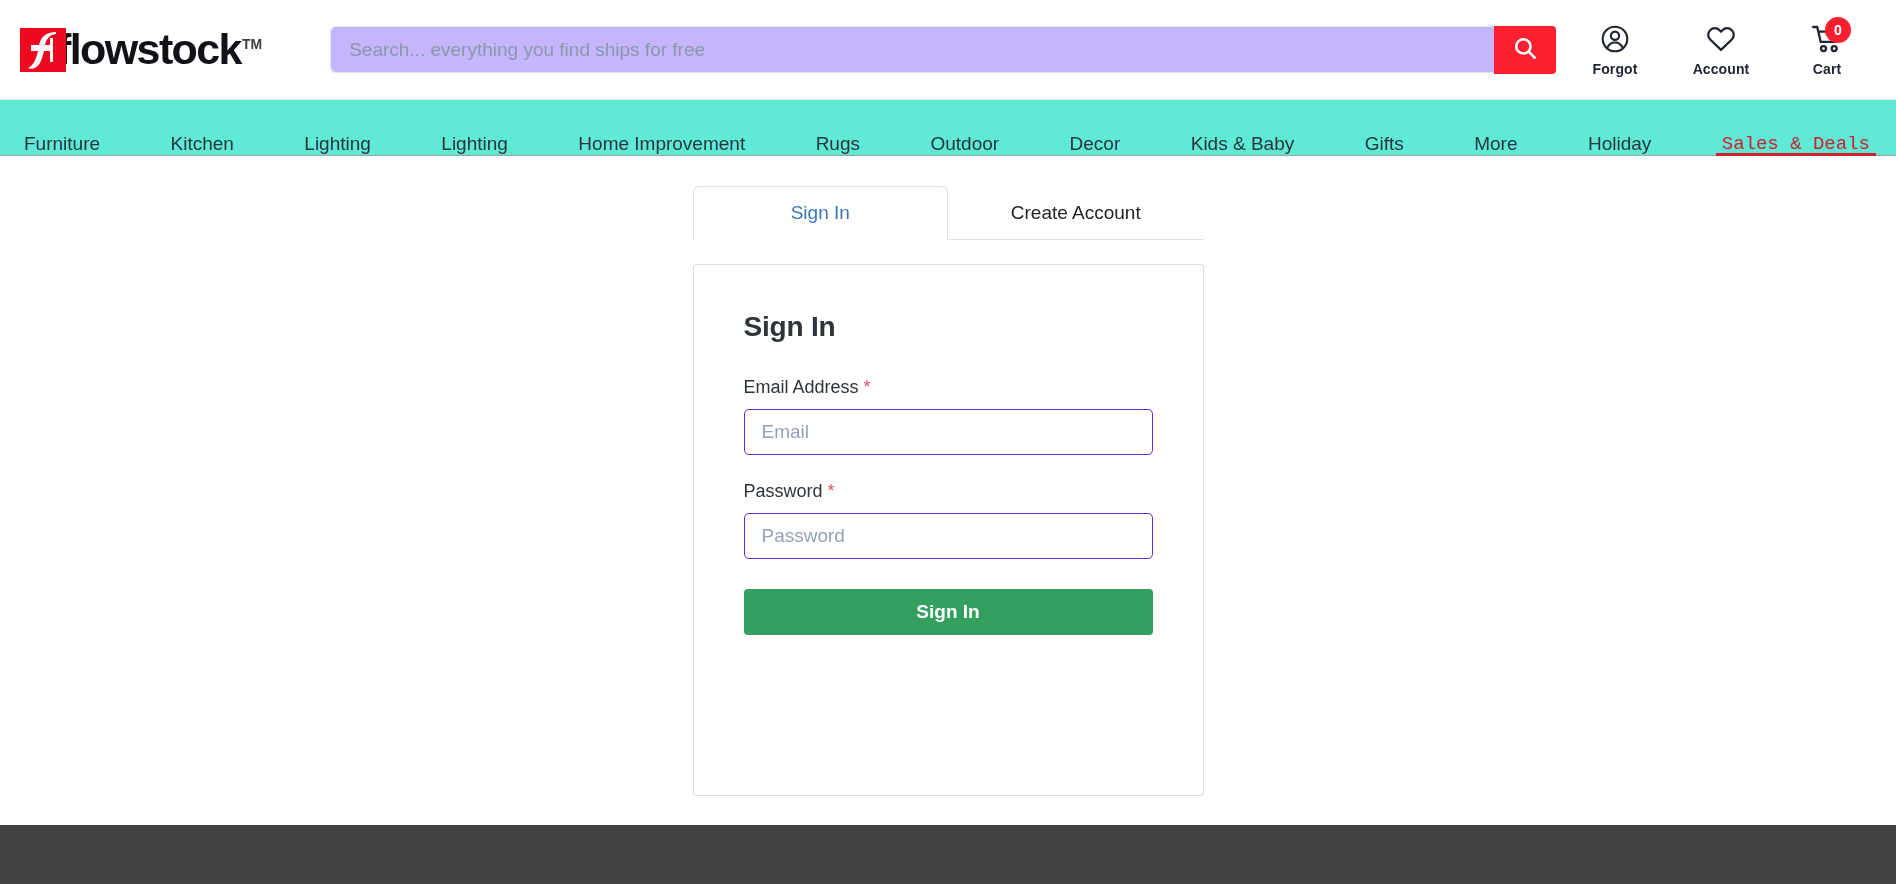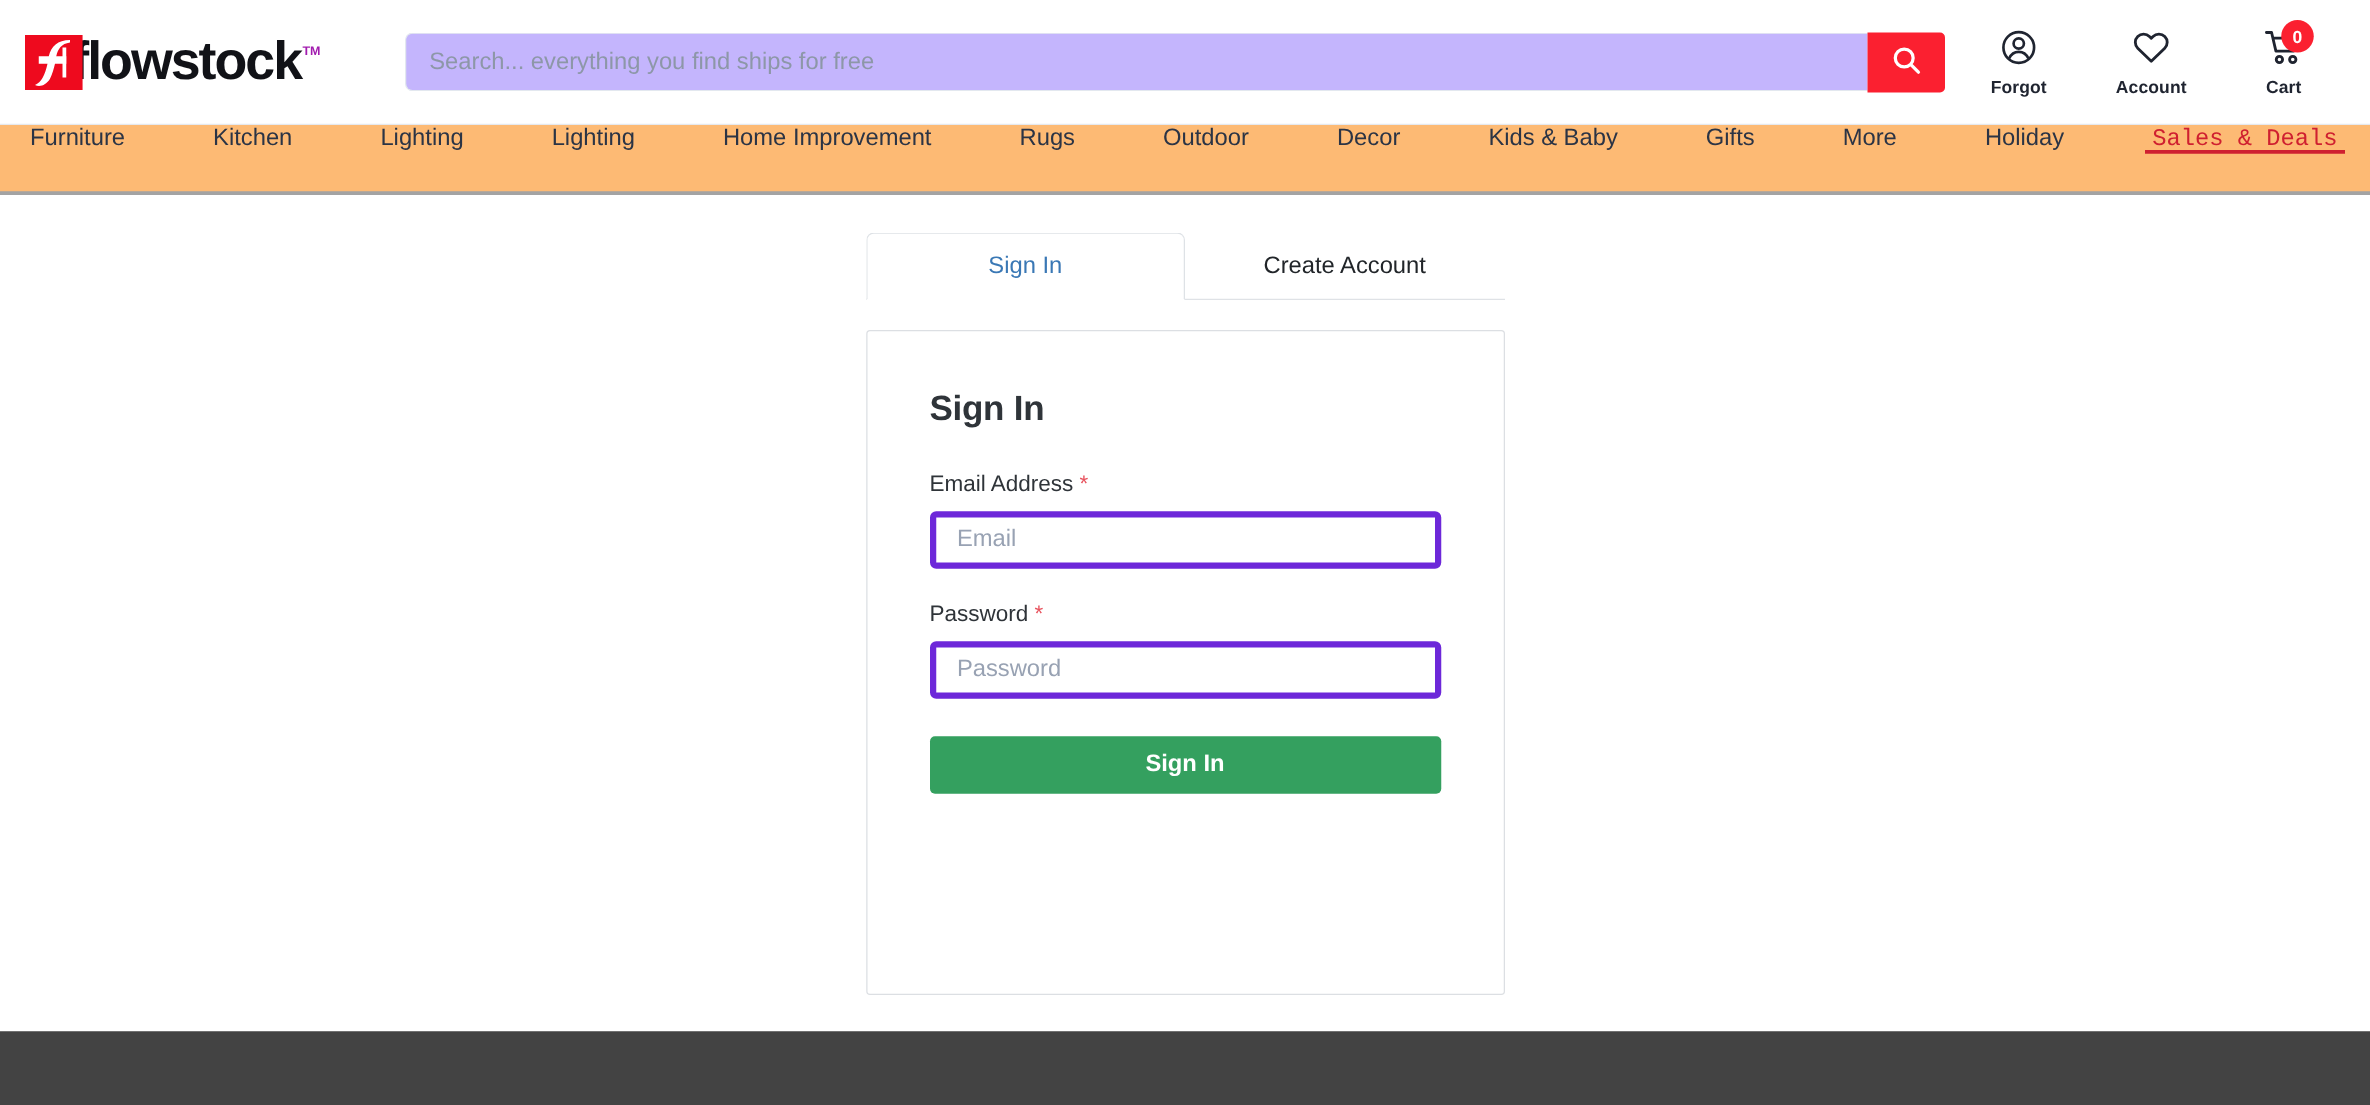--- a/index.html
+++ b/index.html
@@ -41,23 +41,23 @@
   .logo-word {
     font-size: 43px;
     line-height: 1;
     font-weight: 700;
     letter-spacing: -1.6px;
     color: #111217;
     margin-left: -9px;
     font-family: "Liberation Sans", sans-serif;
   }
   .logo-tm {
-    font-size: 10px;
-    font-weight: 700;
-    color: #a21caf;
+    font-size: 14px;
+    font-weight: 700;
+    color: #404040;
     align-self: flex-start;
     margin-top: 8px;
     margin-left: 1px;
   }
 
   .search-wrap {
     flex: 1 1 auto;
     display: flex;
     align-items: center;
     height: 48px;
@@ -129,24 +129,24 @@
     display: flex;
     align-items: center;
     justify-content: center;
     line-height: 1;
   }
 
   
   .nav {
     height: 56px;
     display: flex;
-    align-items: flex-start;
-    border-bottom: 3px solid #a3a3a3;
+    align-items: flex-end;
+    border-bottom: 1px solid #a3a3a3;
     padding: 0 20px 0 18px;
-    background: #fdba74;
+    background: #5eead4;
     justify-content: space-between;
   }
   .nav-item {
     display: flex;
     align-items: center;
     font-size: 19px;
     color: #2b3445;
     cursor: pointer;
     padding: 0 6px;
     white-space: nowrap;
@@ -215,21 +215,21 @@
   }
   .field-label {
     font-size: 18px;
     color: #2f3439;
     margin-bottom: 11px;
   }
   .req { color: #e8535e; font-size: 18px; }
   .text-input {
     width: 100%;
     height: 46px;
-    border: 5px solid #6d28d9;
+    border: 1px solid #6d28d9;
     border-radius: 5px;
     background: #fff;
     padding: 0 17px;
     font-size: 19px;
     font-family: "Liberation Sans", sans-serif;
     color: #2f3439;
     outline: none;
   }
   .text-input::placeholder { color: #98a2b3; }
   .field { margin-bottom: 26px; }

